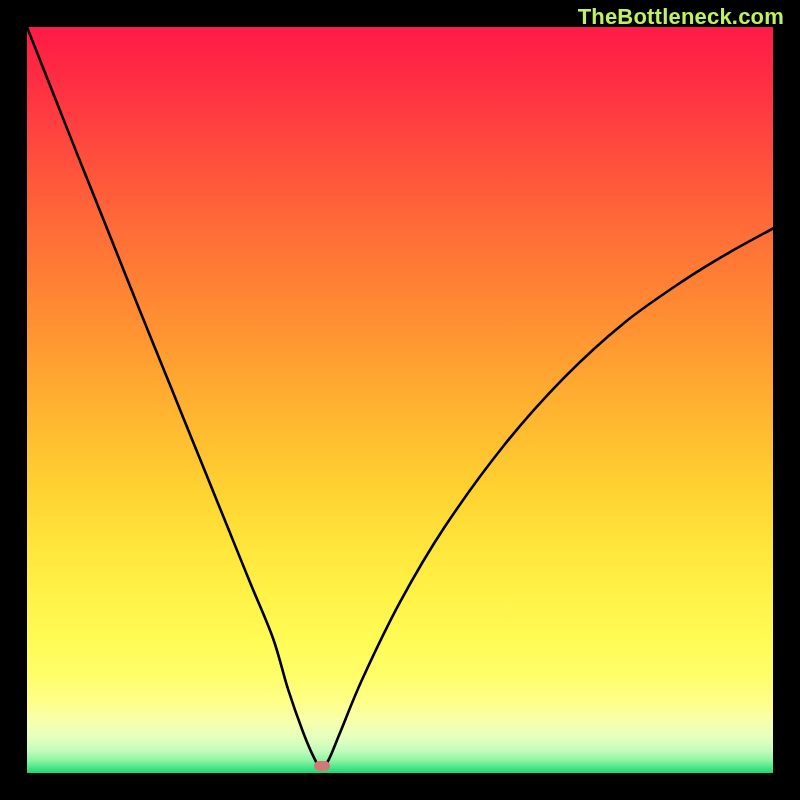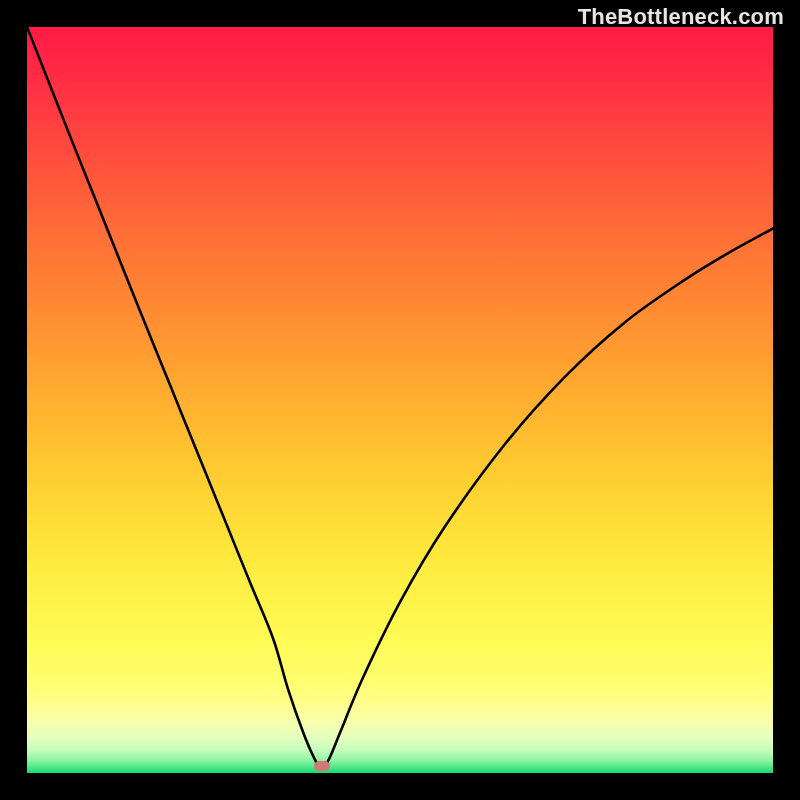--- a/index.html
+++ b/index.html
@@ -31,21 +31,21 @@
     width: 100%;
     height: 100%;
   }
   .watermark {
     position: absolute;
     top: 4px;
     right: 16px;
     font-family: Arial, Helvetica, sans-serif;
     font-size: 22px;
     font-weight: 600;
-    color: #e5e5e5;
+    color: #bef264;
     letter-spacing: 0.2px;
   }
   .marker {
     position: absolute;
     width: 16px;
     height: 10px;
     border-radius: 5px;
     background: #cf7a77;
   }
 </style>

